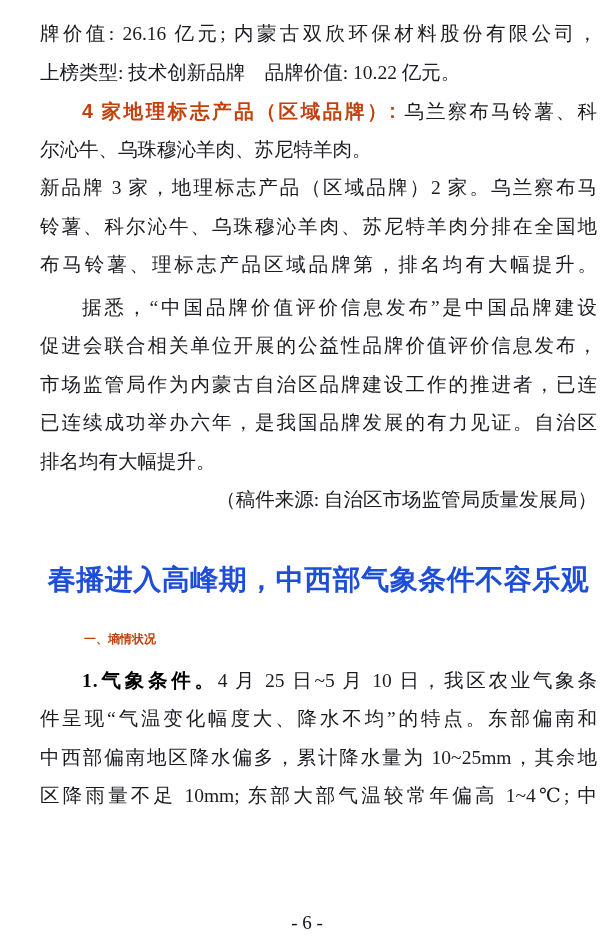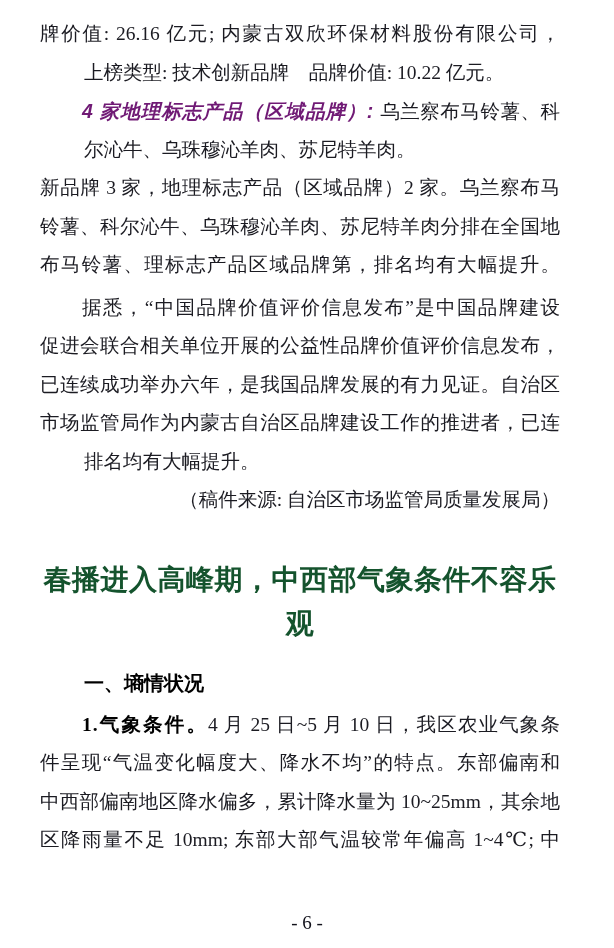--- a/index.html
+++ b/index.html
@@ -5,72 +5,70 @@
   html, body { margin: 0; padding: 0; }
   body {
     width: 614px; height: 948px;
     background: #ffffff;
     position: relative;
     overflow: hidden;
     font-family: "Liberation Serif", "DejaVu Serif", serif;
     color: #1b1b22;
   }
   .content {
-    padding: 15px 54px 0 40px;
+    padding: 15px 17px 0 40px;
   }
   .ln {
     margin: 0;
     font-size: 19.5px;
     line-height: 38.5px;
     text-align: justify;
     text-align-last: justify;
     text-justify: inter-character;
     white-space: normal;
     height: 38.5px;
     overflow: visible;
   }
   .end {
     text-align: center;
     text-align-last: left;
-    margin-left: 44px;
   }
   .ind { text-indent: 42px; }
   .gap { margin-top: 4px; }
   .b-lead {
     font-weight: 700;
     font-family: "Liberation Sans", "DejaVu Sans", sans-serif;
-    color: #701a75;
+    color: #c2410c;
     letter-spacing: 0.5px;
-    font-style: italic;
   }
   .kai-lead {
     font-weight: 700;
     color: #000;
     letter-spacing: 1px;
   }
   .src {
     text-align: left;
     text-align-last: right;
   }
   .article-title {
     margin: 38px 0 0 0;
     font-size: 28px;
     line-height: 44px;
     font-weight: 700;
-    color: #14532d;
+    color: #1d4ed8;
     text-align: center;
     letter-spacing: 0.5px;
     font-family: "Liberation Serif", "DejaVu Serif", serif;
   }
   .section-heading {
     margin: 22px 0 8px 0;
-    font-size: 20px;
+    font-size: 12px;
     line-height: 30px;
     font-weight: 700;
-    color: #000000;
+    color: #c2410c;
     text-indent: 44px;
     font-family: "Liberation Sans", "DejaVu Sans", sans-serif;
     text-align: left;
     text-align-last: left;
     height: auto;
   }
   .page-number {
     position: absolute;
     left: 0; right: 0;
     bottom: 14px;
@@ -89,22 +87,22 @@
 
   <p class="ln ind"><span class="b-lead">4 家地理标志产品（区域品牌）: </span><span>乌兰察布马铃薯、科</span></p>
   <p class="ln end">尔沁牛、乌珠穆沁羊肉、苏尼特羊肉。</p>
 
   <p class="ln">新品牌 3 家，地理标志产品（区域品牌）2 家。乌兰察布马</p>
   <p class="ln">铃薯、科尔沁牛、乌珠穆沁羊肉、苏尼特羊肉分排在全国地</p>
   <p class="ln">布马铃薯、理标志产品区域品牌第，排名均有大幅提升。</p>
 
   <p class="ln ind gap">据悉，“中国品牌价值评价信息发布”是中国品牌建设</p>
   <p class="ln">促进会联合相关单位开展的公益性品牌价值评价信息发布，</p>
+  <p class="ln">市场监管局作为内蒙古自治区品牌建设工作的推进者，已连</p>
   <p class="ln">已连续成功举办六年，是我国品牌发展的有力见证。自治区</p>
-  <p class="ln">市场监管局作为内蒙古自治区品牌建设工作的推进者，已连</p>
   <p class="ln end">排名均有大幅提升。</p>
 
   <p class="ln src">（稿件来源: 自治区市场监管局质量发展局）</p>
 
   <h1 class="article-title">春播进入高峰期，中西部气象条件不容乐观</h1>
 
   <h2 class="section-heading">一、墒情状况</h2>
 
   <p class="ln ind"><span class="kai-lead">1.气象条件。</span><span>4 月 25 日~5 月 10 日，我区农业气象条</span></p>
   <p class="ln">件呈现“气温变化幅度大、降水不均”的特点。东部偏南和</p>

